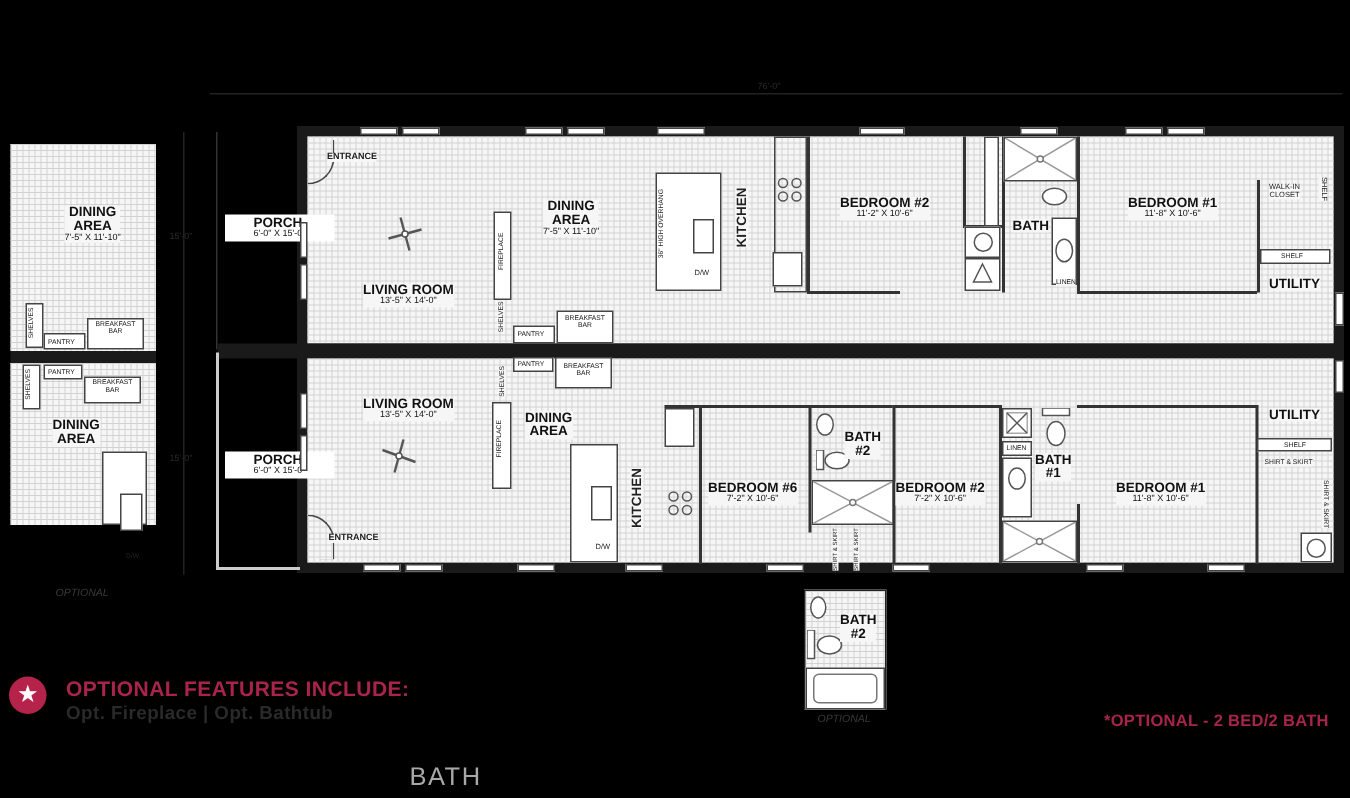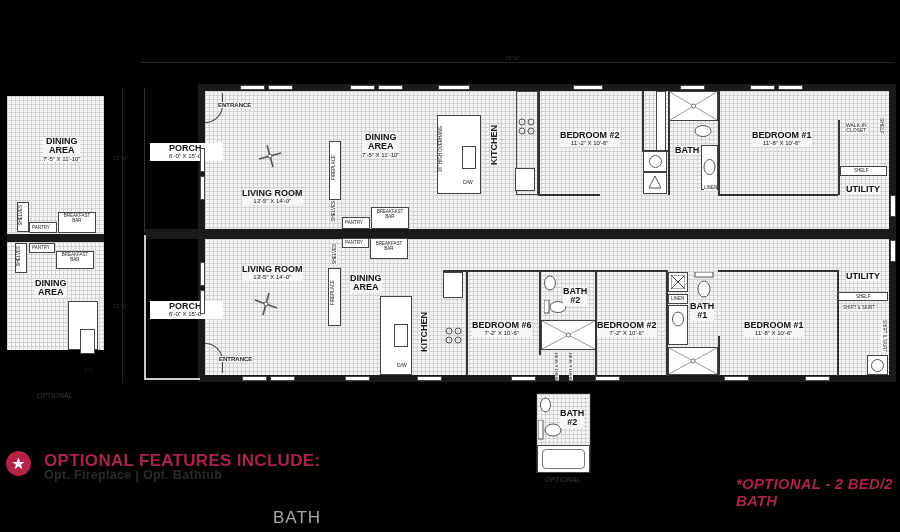--- a/index.html
+++ b/index.html
@@ -30,23 +30,23 @@
   .porch-lbl .big { display: block; font-size: 9px; font-weight: bold; }
   .porch-lbl .dim { display: block; font-size: 6px; }
   .fan { position: absolute; width: 28px; height: 28px; }
   .door-arc { position: absolute; border: 1px solid #444; }
   .dimtxt { position: absolute; font-size: 6px; color: #333; }
   .star-badge {
     position: absolute; left: 6px; top: 451px; width: 25px; height: 25px; border-radius: 50%;
     background: #b5234a; display: flex; align-items: center; justify-content: center;
     color: #fff; font-size: 16px; line-height: 1;
   }
-  .opt-title { position: absolute; left: 44px; top: 451px; color: #a8244a; font-size: 17px; font-weight: bold; letter-spacing: 0.3px; }
+  .opt-title { position: absolute; left: 44px; top: 451px; color: #a8244a; font-size: 14px; font-weight: bold; letter-spacing: 0.3px; }
   .opt-list { position: absolute; left: 44px; top: 468px; color: #2a2a2a; font-size: 12.5px; font-weight: bold; letter-spacing: 0.3px; }
-  .opt-note { position: absolute; left: 736px; top: 475px; color: #a8244a; font-size: 15px; font-weight: bold; letter-spacing: 0.2px; font-style: italic; }
+  .opt-note { position: absolute; left: 736px; top: 475px; color: #a8244a; font-size: 11px; font-weight: bold; letter-spacing: 0.2px; }
   .crmls { position: absolute; left: 273px; top: 508px; color: #a8a8a8; font-size: 17px; letter-spacing: 1px; }
   .optional-cap { position: absolute; color: #3a3a3a; font-size: 7px; font-style: italic; }
 </style>
 </head>
 <body>
 
 <div class="dimtxt" style="left:505px;top:55px;color:#2a2a2a;">76'-0"</div>
 <div class="dimtxt" style="left:113px;top:155px;color:#2a2a2a;">15'-0"</div>
 <div class="dimtxt" style="left:113px;top:303px;color:#2a2a2a;">15'-0"</div>
 <div class="line" style="left:140px;top:62px;width:755px;height:1px;background:#222;"></div>

